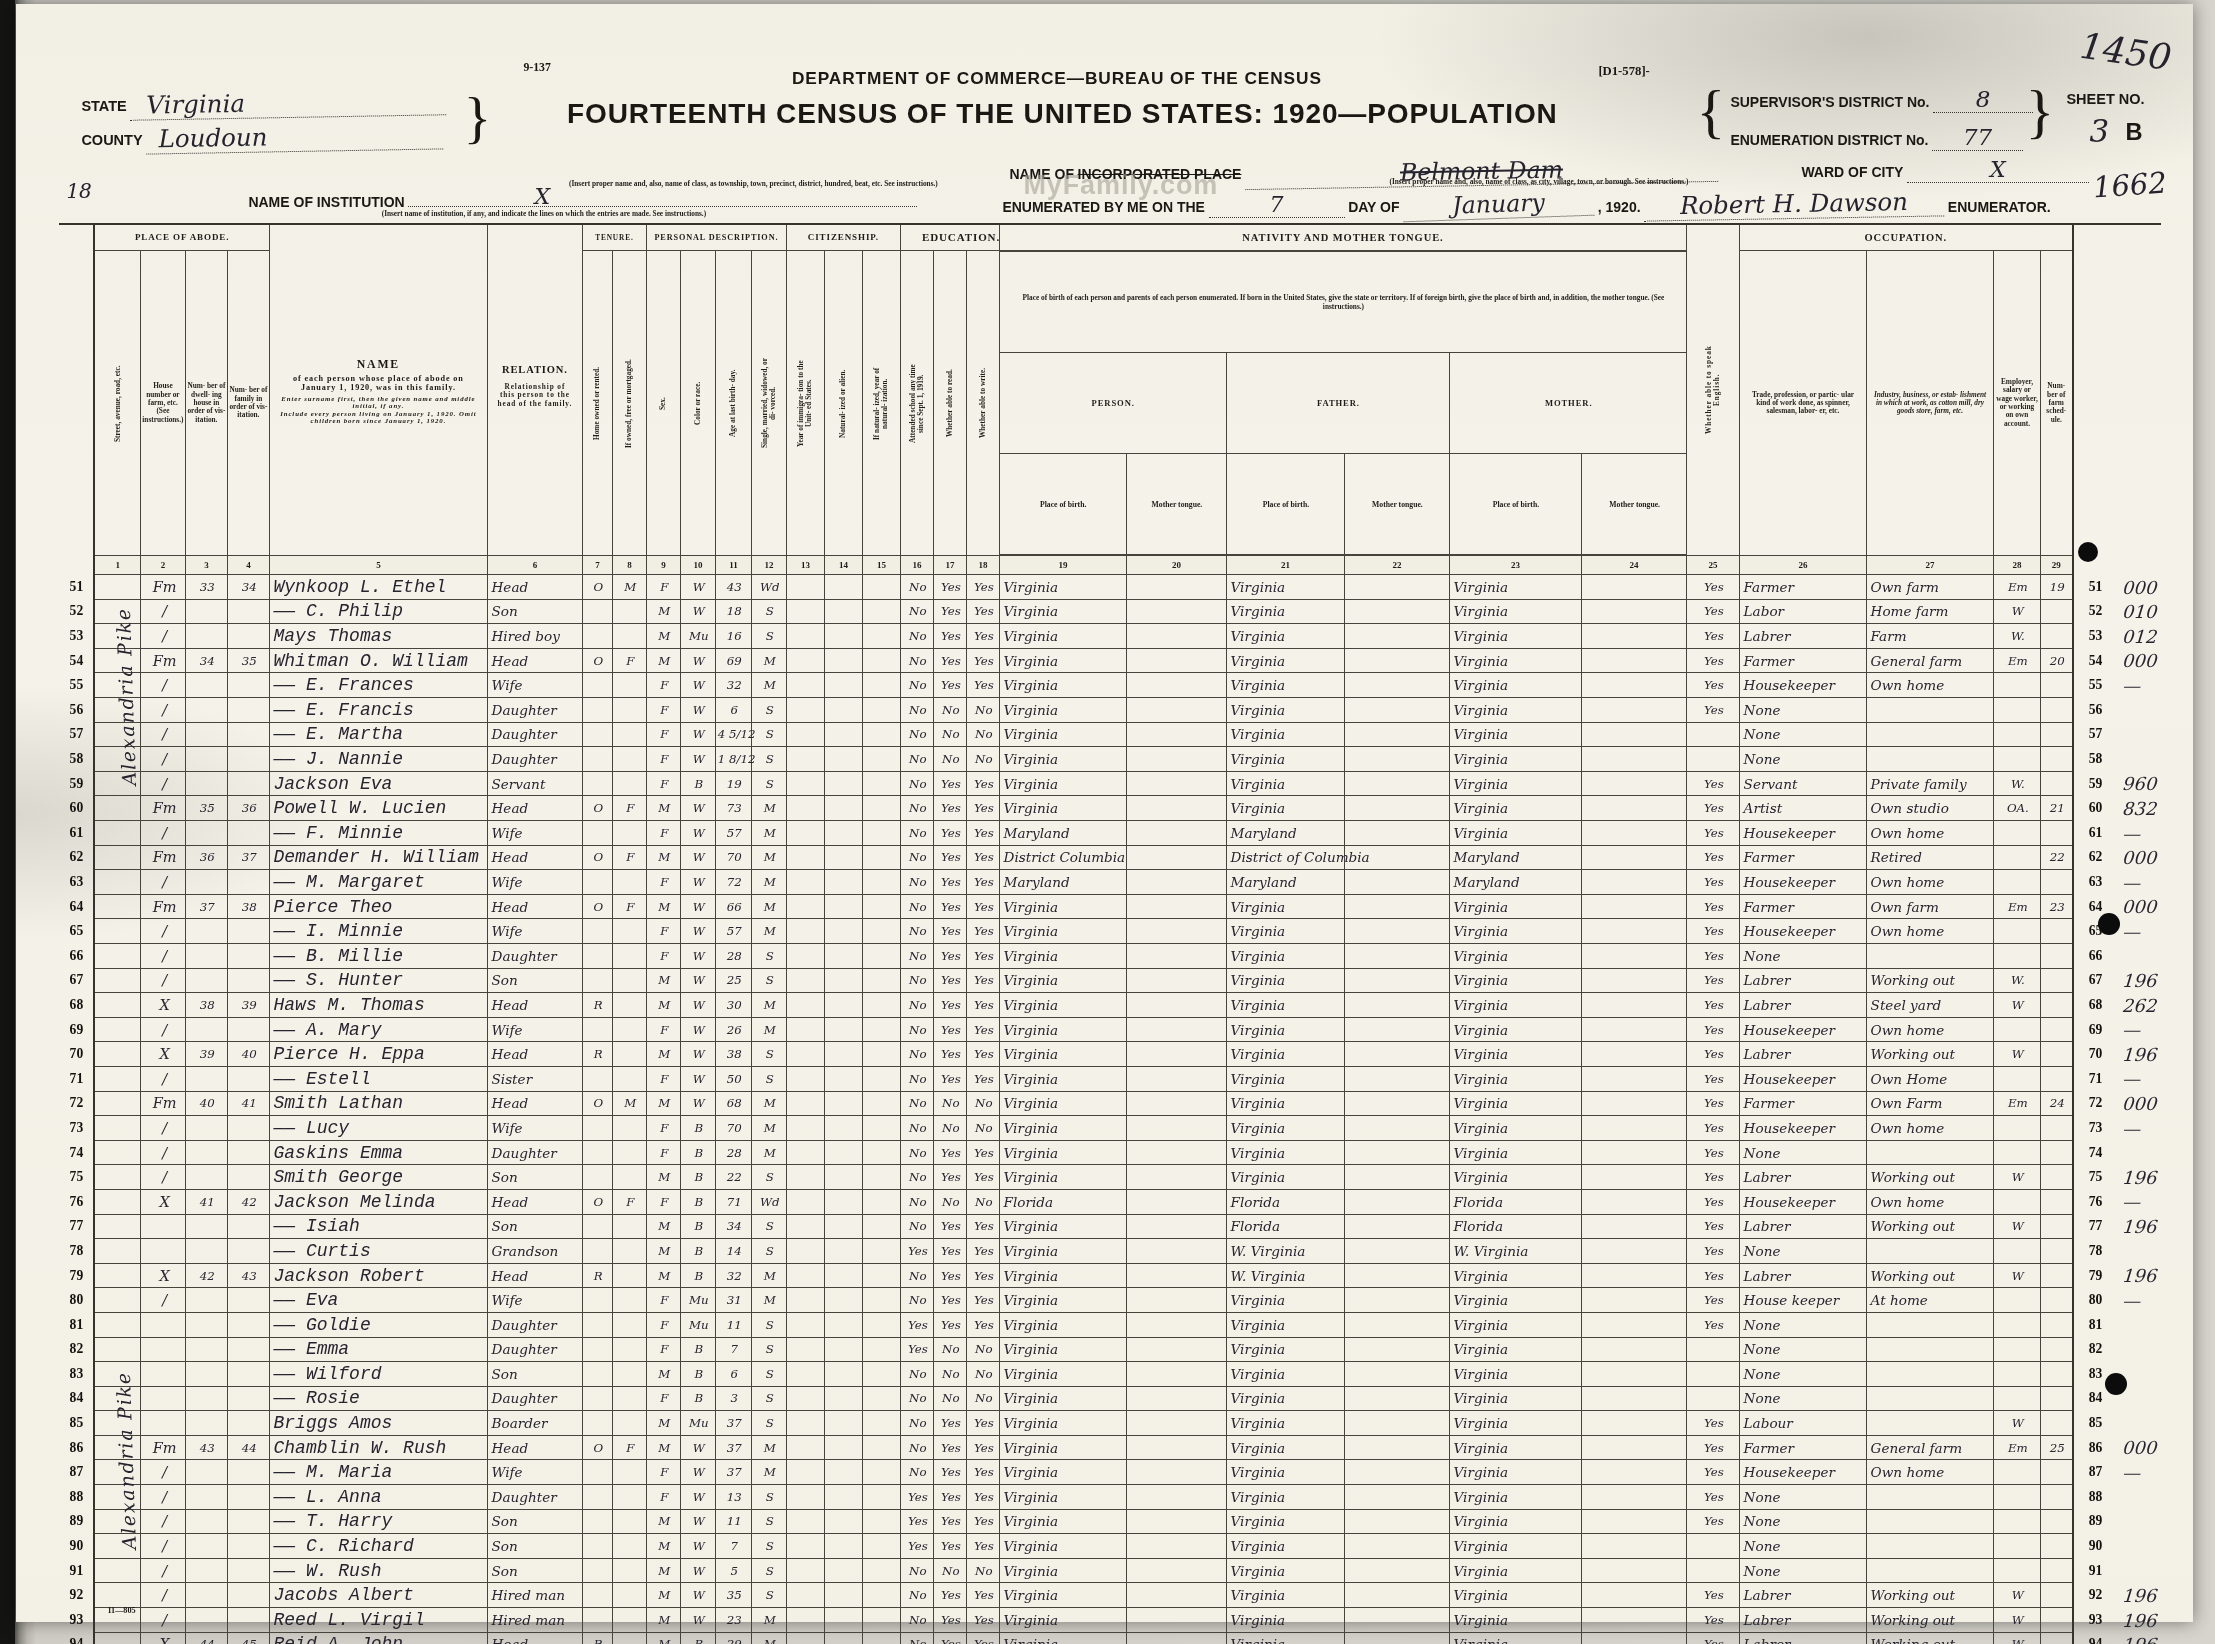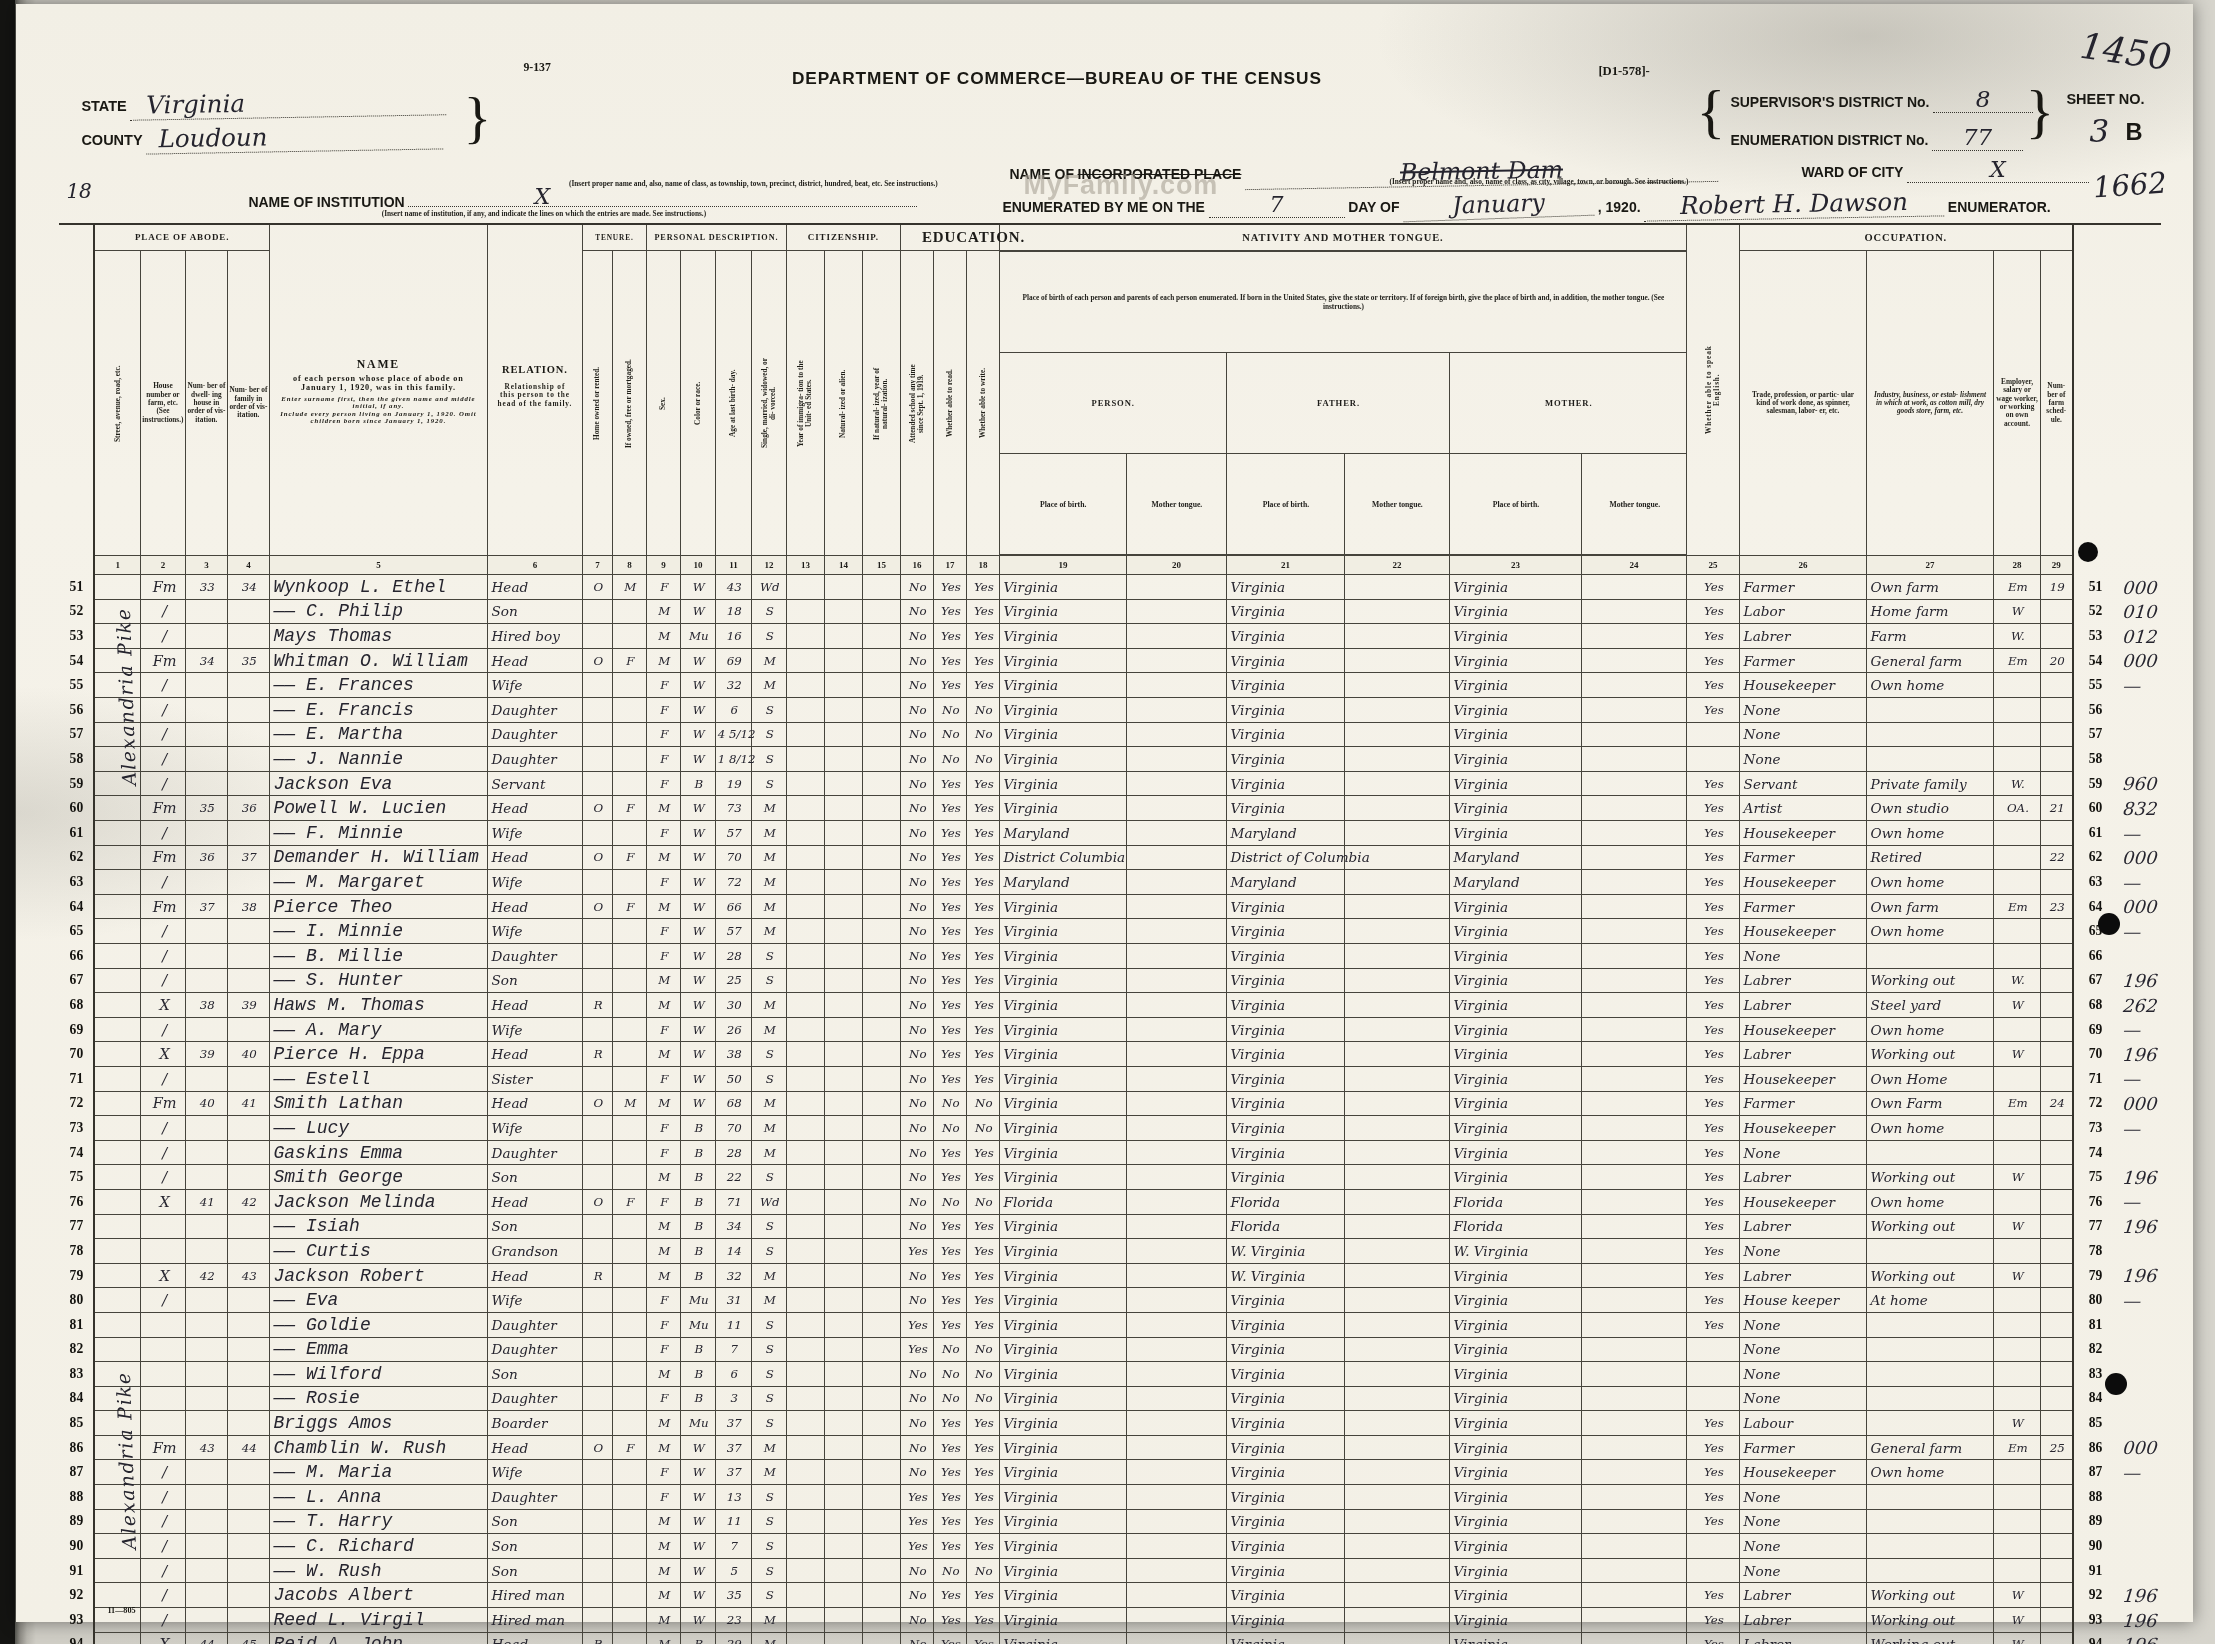--- a/index.html
+++ b/index.html
@@ -59,20 +59,21 @@
   .streetname{font-size:19px;letter-spacing:1.8px;}
 </style>
 </head>
 <body>
 
 <div id="paper">
 
   <div class="abs serifprint" style="left:507px;top:56px;font-size:11.8px;">9-137</div>
   <div class="abs print" style="left:495px;top:64px;width:1091px;text-align:center;font-size:17.3px;letter-spacing:0.9px;">DEPARTMENT OF COMMERCE—BUREAU OF THE CENSUS</div>
   <div class="abs serifprint" style="left:1582px;top:60px;font-size:12.7px;">[D1-578]-</div>
+  <div class="abs print" style="left:364px;top:94px;width:1364px;text-align:center;font-size:28px;letter-spacing:0.9px;">FOURTEENTH CENSUS OF THE UNITED STATES: 1920—POPULATION</div>
 
   <div class="abs" style="left:65px;top:84px;">
     <span class="print" style="font-size:14.5px;">STATE</span>
     <span class="hw dotline" style="font-size:24.5px;display:inline-block;width:300px;padding-left:16.4px;transform:rotate(-1deg);">Virginia</span>
   </div>
   <div class="abs" style="left:65px;top:118px;">
     <span class="print" style="font-size:14.5px;">COUNTY</span>
     <span class="hw dotline" style="font-size:24.5px;display:inline-block;width:284px;padding-left:12.7px;transform:rotate(-1deg);">Loudoun</span>
   </div>
   <div class="abs serifprint" style="left:447px;top:80px;font-size:58px;font-weight:normal;">}</div>
@@ -174,21 +175,21 @@
             <div class="t3 serifprint">Enter surname first, then the given name and middle initial, if any.</div>
             <div class="t3 serifprint">Include every person living on January 1, 1920.  Omit children born since January 1, 1920.</div>
           </th>
           <th rowspan="2">
             <div class="serifprint" style="font-size:10.5px;letter-spacing:0.9px;">RELATION.</div>
             <div class="tinyprint" style="padding:7.3px 9px;">Relationship of this person to the head of the family.</div>
           </th>
           <th colspan="2" style="font-size:7.3px;">TENURE.</th>
           <th colspan="4" style="font-size:8.2px;">PERSONAL DESCRIPTION.</th>
           <th colspan="3" style="font-size:9px;">CITIZENSHIP.</th>
-          <th colspan="3" style="font-size:15px;padding-left:21px;">EDUCATION.</th>
+          <th colspan="3" style="font-size:11px;padding-left:21px;">EDUCATION.</th>
           <th colspan="6">NATIVITY AND MOTHER TONGUE.</th>
           <th rowspan="2">
               <div class="vert8">Whether able to speak English.</div>
             </th>
           <th colspan="4" class="frameR">OCCUPATION.</th>
           <th class="noborder lnum" rowspan="3"></th>
           <th class="noborder" rowspan="3"></th>
         </tr>
         <tr class="h2">
           <td class="frameL">

